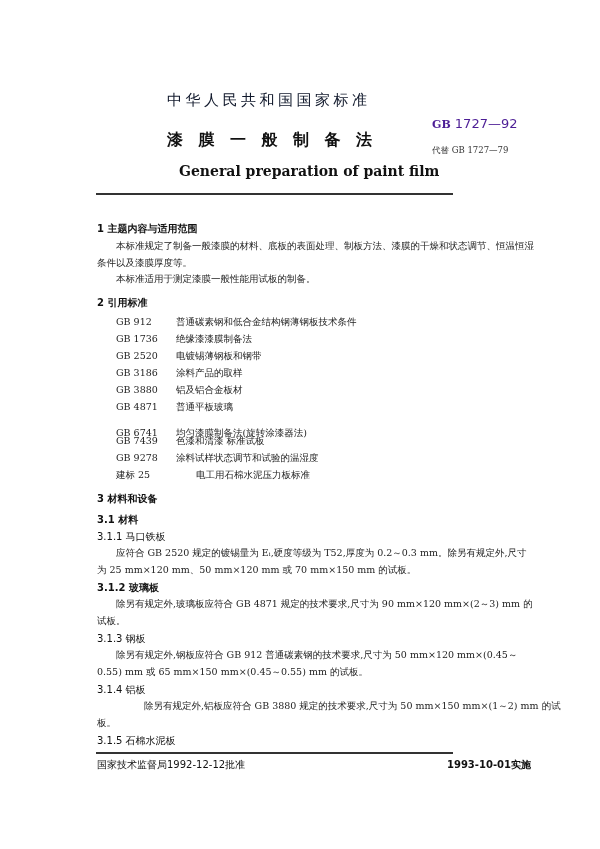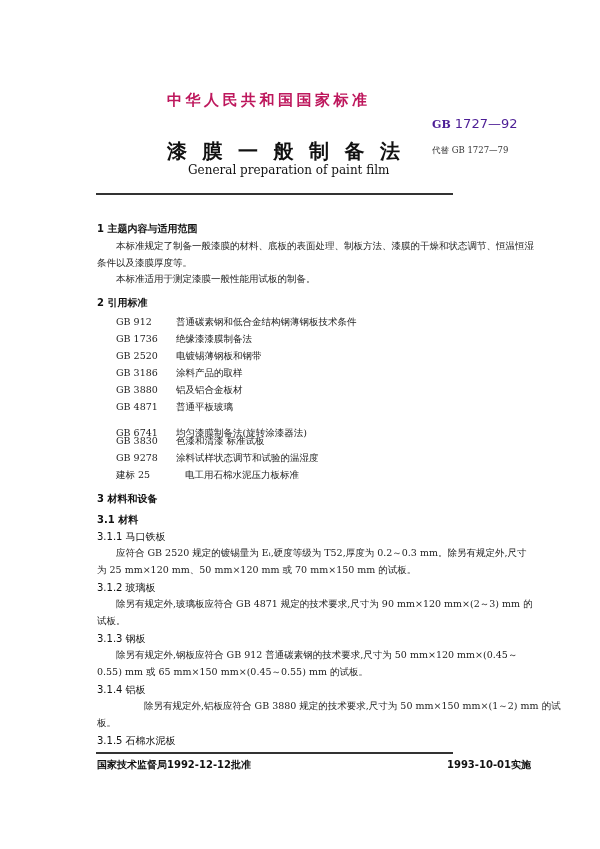--- a/index.html
+++ b/index.html
@@ -1,32 +1,32 @@
 <!DOCTYPE html>
 <html><head>
   <meta charset="utf-8">
   <style>
     html, body { margin: 0; padding: 0; }
     body {
       width: 600px; height: 849px; background: #ffffff; position: relative; overflow: hidden;
       font-family: "DejaVu Serif", "Liberation Serif", serif; color: #222;
     }
     .abs { position: absolute; white-space: nowrap; }
-    .country { left: 167px; top: 91px; font-family: "DejaVu Sans", sans-serif; font-weight: bold; font-size: 15px; letter-spacing: 3.5px; color: #be185d; }
+    .country { left: 167px; top: 91px; font-family: "DejaVu Sans", sans-serif; font-weight: normal; font-size: 15px; letter-spacing: 3.5px; color: #0f172a; }
     .gbnum { left: 432px; top: 116px; font-family: "DejaVu Sans", sans-serif; font-size: 13px; color: #4c1d95; }
     .gbnum b { font-family: "DejaVu Serif", serif; font-size: 11px; font-weight: bold; }
-    .title { left: 167px; top: 138px; font-family: "DejaVu Sans", sans-serif; font-weight: bold; font-size: 20px; letter-spacing: 15.5px; color: #111; }
+    .title { left: 167px; top: 130px; font-family: "DejaVu Sans", sans-serif; font-weight: bold; font-size: 16px; letter-spacing: 15.5px; color: #111; }
     .replace { left: 432px; top: 145px; font-size: 8.5px; color: #333; }
-    .entitle { left: 188px; top: 163px; font-family: "DejaVu Serif", serif; font-weight: normal; font-size: 12px; color: #111; }
+    .entitle { left: 179px; top: 163px; font-family: "DejaVu Serif", serif; font-weight: bold; font-size: 14px; color: #111; }
     .rule-wide { position: absolute; left: 96px; width: 357px; height: 2px; background: #333; }
     .h1 { font-family: "DejaVu Sans", sans-serif; font-weight: bold; font-size: 10px; color: #111; }
     .body { font-size: 9.5px; color: #222; }
     .ref { font-size: 9.5px; color: #222; }
     .ref .code { display: inline-block; width: 60px; }
-    .footer-left { left: 97px; top: 711px; font-family: "DejaVu Sans", sans-serif; font-weight: bold; font-size: 10px; color: #111; }
+    .footer-left { left: 97px; top: 711px; font-family: "DejaVu Sans", sans-serif; font-weight: normal; font-size: 10px; color: #111; }
     .footer-right { left: 452px; top: 711px; font-family: "DejaVu Sans", sans-serif; font-weight: bold; font-size: 10px; color: #111; }
   </style>
 </head>
 <body>
 
 <div>
 
   <div class="abs country">中华人民共和国国家标准</div>
 
   <div class="abs gbnum">
@@ -64,37 +64,37 @@
   <div class="abs ref" style="left:116px;top:384px;">
     <span class="code">GB 3880</span><span>铝及铝合金板材</span>
   </div>
   <div class="abs ref" style="left:116px;top:401px;">
     <span class="code">GB 4871</span><span>普通平板玻璃</span>
   </div>
   <div class="abs ref" style="left:116px;top:418px;margin-top:9px;">
     <span class="code">GB 6741</span><span>均匀漆膜制备法(旋转涂漆器法)</span>
   </div>
   <div class="abs ref" style="left:116px;top:435px;">
-    <span class="code">GB 3830</span><span>色漆和清漆  标准试板</span>
+    <span class="code">GB 7439</span><span>色漆和清漆  标准试板</span>
   </div>
   <div class="abs ref" style="left:116px;top:452px;">
     <span class="code">GB 9278</span><span>涂料试样状态调节和试验的温湿度</span>
   </div>
   <div class="abs ref" style="left:116px;top:469px;">
-    <span class="code" style="width:69px;">建标 25</span><span>电工用石棉水泥压力板标准</span>
+    <span class="code" style="width:80px;">建标 25</span><span>电工用石棉水泥压力板标准</span>
   </div>
 
   <div class="abs h1" style="left:97px;top:492px;">3  材料和设备</div>
   <div class="abs h1" style="left:97px;top:513px;">3.1  材料</div>
 
   <div class="abs h1" style="left:97px;top:530px;font-weight:normal;">3.1.1  马口铁板</div>
   <div class="abs body" style="left:116px;top:547px;">应符合 GB 2520 规定的镀锡量为 Eᵢ,硬度等级为 T52,厚度为 0.2～0.3 mm。除另有规定外,尺寸</div>
   <div class="abs body" style="left:97px;top:564px;">为 25 mm×120 mm、50 mm×120 mm 或 70 mm×150 mm 的试板。</div>
 
-  <div class="abs h1" style="left:97px;top:581px;font-weight:normal;">3.1.2  玻璃板</div>
+  <div class="abs h1" style="left:97px;top:581px;font-weight:bold;">3.1.2  玻璃板</div>
   <div class="abs body" style="left:116px;top:598px;">除另有规定外,玻璃板应符合 GB 4871 规定的技术要求,尺寸为 90 mm×120 mm×(2～3) mm 的</div>
   <div class="abs body" style="left:97px;top:615px;">试板。</div>
 
   <div class="abs h1" style="left:97px;top:632px;font-weight:normal;">3.1.3  钢板</div>
   <div class="abs body" style="left:116px;top:649px;">除另有规定外,钢板应符合 GB 912 普通碳素钢的技术要求,尺寸为 50 mm×120 mm×(0.45～</div>
   <div class="abs body" style="left:97px;top:666px;">0.55) mm 或 65 mm×150 mm×(0.45～0.55) mm 的试板。</div>
 
   <div class="abs h1" style="left:97px;top:683px;font-weight:normal;">3.1.4  铝板</div>
   <div class="abs body" style="left:116px;top:700px;padding-left:28px;">除另有规定外,铝板应符合 GB 3880 规定的技术要求,尺寸为 50 mm×150 mm×(1～2) mm 的试</div>
   <div class="abs body" style="left:97px;top:717px;">板。</div>

